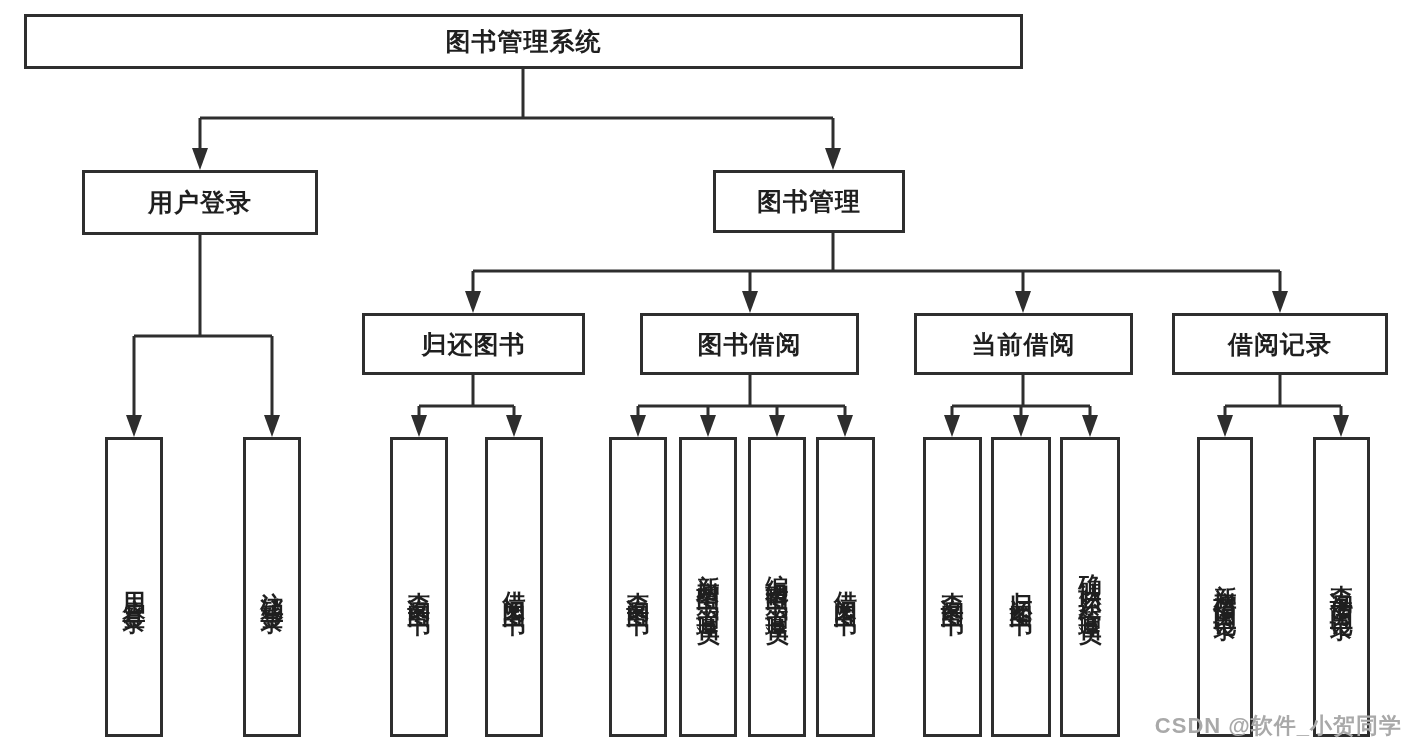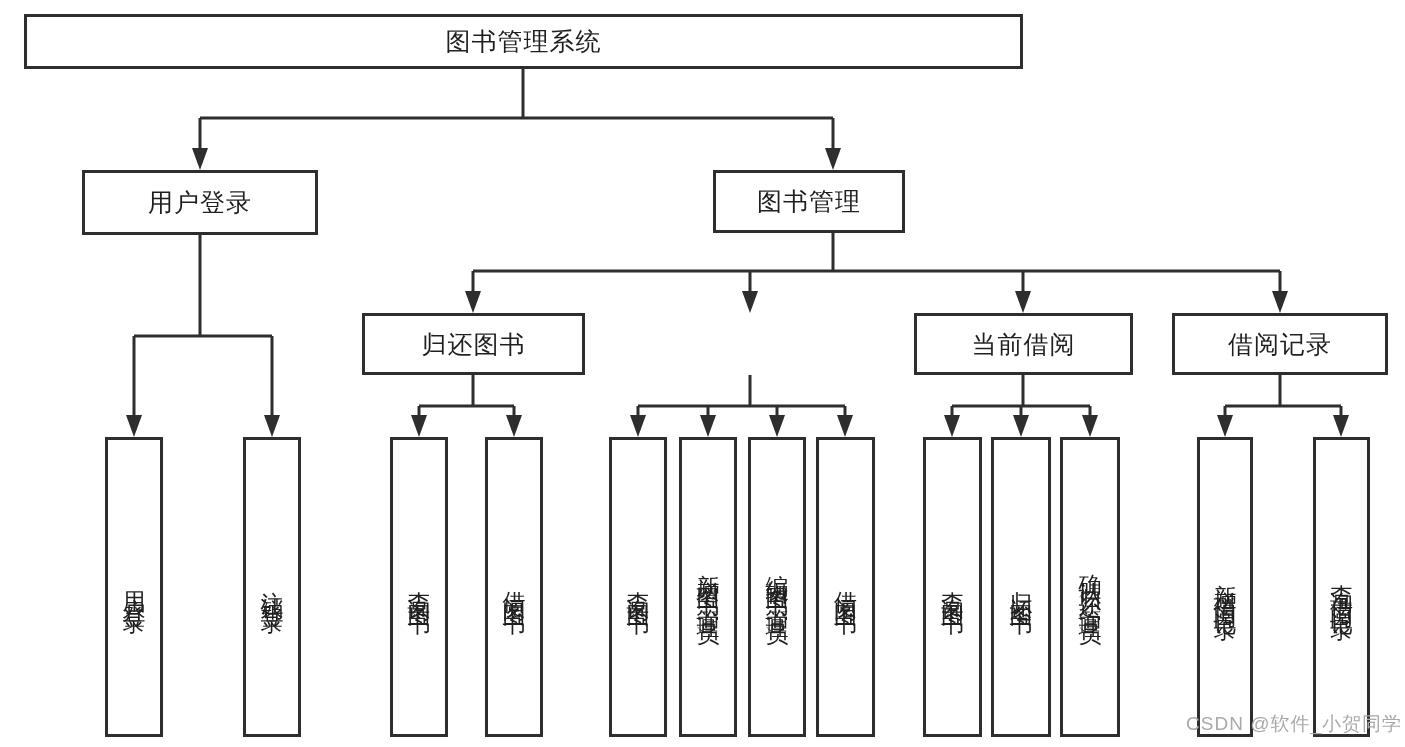--- a/index.html
+++ b/index.html
@@ -1,18 +1,18 @@
 <!DOCTYPE html>
 <html><head>
 <meta charset="utf-8">
 <style>
   html,body{margin:0;padding:0;background:#ffffff;}
   .stage{
     position:relative;width:1405px;height:747px;background:#ffffff;overflow:hidden;
-    font-family:"Liberation Sans","DejaVu Sans",sans-serif;color:#1f1f1f;
+    font-family:"Liberation Sans","DejaVu Sans",sans-serif;color:#1f1f1f;font-weight:bold;
   }
   .connectors{position:absolute;left:0;top:0;width:1405px;height:747px;z-index:1;}
   .node{
     position:absolute;box-sizing:border-box;background:#ffffff;
     border:3px solid #2e2e2e;display:flex;align-items:center;justify-content:center;
     z-index:2;
   }
   .hlabel{font-size:25px;letter-spacing:1px;white-space:nowrap;}
   .leaf{top:437px;height:300px;}
   .vtext{
@@ -35,21 +35,21 @@
   #lf-bor-2{left:679px;width:58px;}
   #lf-bor-3{left:748px;width:58px;}
   #lf-bor-4{left:816px;width:59px;}
   #lf-cur-1{left:923px;width:59px;}
   #lf-cur-2{left:991px;width:60px;}
   #lf-cur-3{left:1060px;width:60px;}
   #lf-rec-1{left:1197px;width:56px;}
   #lf-rec-2{left:1313px;width:57px;}
   .watermark{
     position:absolute;right:3px;top:711px;z-index:3;
-    font-size:19px;color:#a9a9a9;letter-spacing:1px;white-space:nowrap;
+    font-size:22px;color:#a9a9a9;letter-spacing:1px;white-space:nowrap;
   }
 </style>
 </head>
 <body>
 
 <div class="stage">
 
   <svg class="connectors" viewBox="0 0 1405 747" xmlns="http://www.w3.org/2000/svg">
     <g stroke="#2e2e2e" stroke-width="3" fill="none">
 
@@ -97,20 +97,23 @@
   <div class="node" id="n-user-login">
     <span class="hlabel">用户登录</span>
   </div>
   <div class="node" id="n-book-mgmt">
     <span class="hlabel">图书管理</span>
   </div>
 
   <div class="node" id="n-new-books">
     <span class="hlabel">归还图书</span>
   </div>
+  <div class="node" id="n-book-borrow">
+    <span class="hlabel">图书借阅</span>
+  </div>
   <div class="node" id="n-current-borrow">
     <span class="hlabel">当前借阅</span>
   </div>
   <div class="node" id="n-borrow-records">
     <span class="hlabel">借阅记录</span>
   </div>
 
   <div class="node leaf" id="lf-login-1">
     <span class="vtext">用户登录</span>
   </div>

